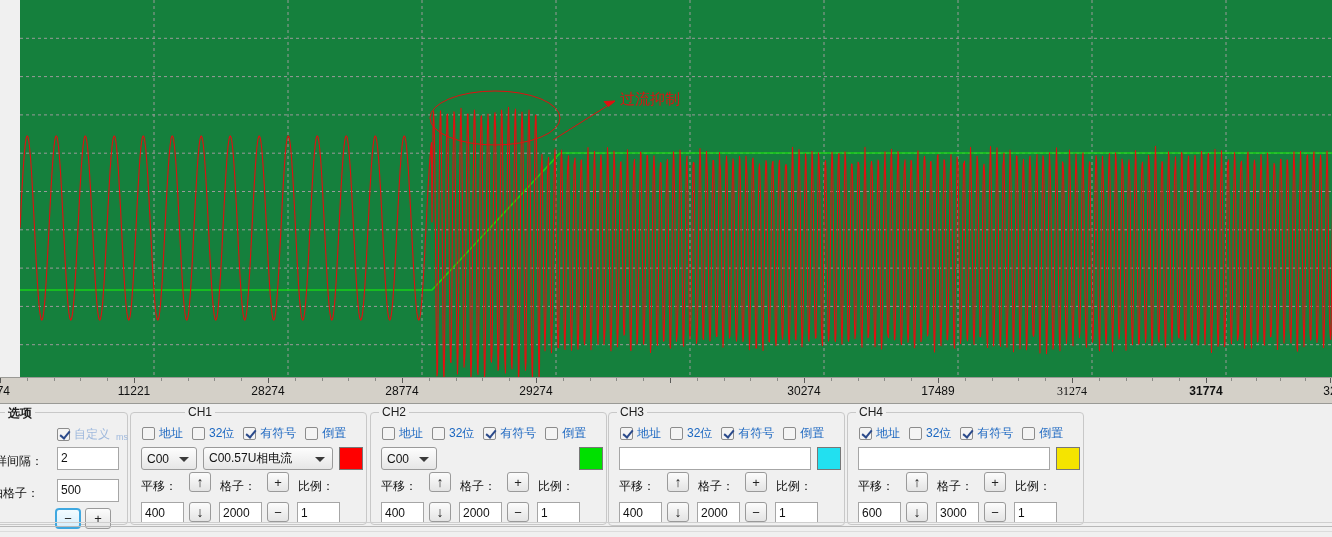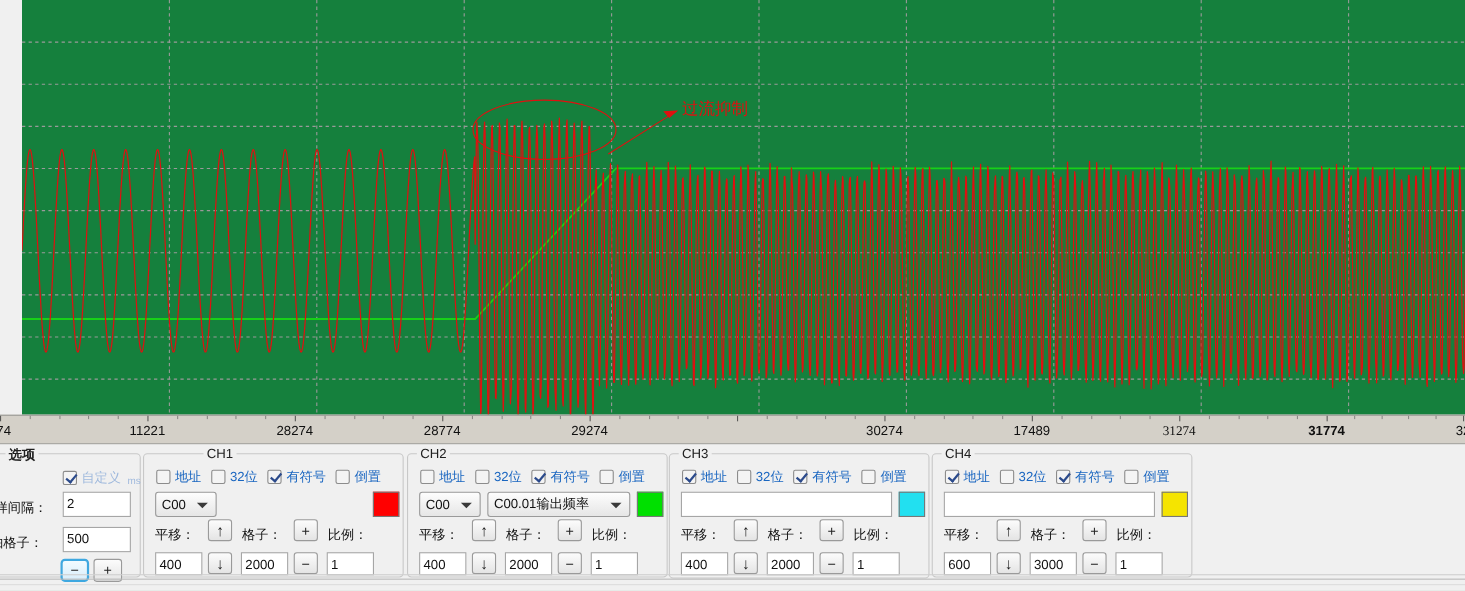--- a/index.html
+++ b/index.html
@@ -306,20 +306,24 @@
             </span>
             <span class="cb">
               <span class="box"></span>
               <span class="t">倒置</span>
             </span>
           </div>
           <div class="combo" style="left:10px; top:34px; width:56px; height:23px;">
             <span>C00</span>
             <span class="arrow"></span>
           </div>
+          <div class="combo" style="left:72px; top:34px; width:130px; height:23px;">
+            <span>C00.57U相电流</span>
+            <span class="arrow"></span>
+          </div>
           <div class="swatch" style="left:208px; top:34px; width:24px; height:23px; background:#ff0000;"></div>
           <span class="lab" style="left:10px; top:65px;">平移：</span>
           <span class="lab" style="left:89px; top:65px;">格子：</span>
           <span class="lab" style="left:167px; top:65px;">比例：</span>
           <div class="sqbtn" style="left:58px; top:59px; width:22px; height:20px;">
             <span class="arrowglyph">↑</span>
           </div>
           <div class="sqbtn" style="left:58px; top:89px; width:22px; height:20px;">
             <span class="arrowglyph">↓</span>
           </div>
@@ -346,24 +350,20 @@
             </span>
             <span class="cb">
               <span class="box"></span>
               <span class="t">倒置</span>
             </span>
           </div>
           <div class="combo" style="left:10px; top:34px; width:56px; height:23px;">
             <span>C00</span>
             <span class="arrow"></span>
           </div>
-          <div class="combo" style="left:72px; top:34px; width:130px; height:23px;">
-            <span>C00.01输出频率</span>
-            <span class="arrow"></span>
-          </div>
           <div class="swatch" style="left:208px; top:34px; width:24px; height:23px; background:#00e000;"></div>
           <span class="lab" style="left:10px; top:65px;">平移：</span>
           <span class="lab" style="left:89px; top:65px;">格子：</span>
           <span class="lab" style="left:167px; top:65px;">比例：</span>
           <div class="sqbtn" style="left:58px; top:59px; width:22px; height:20px;">
             <span class="arrowglyph">↑</span>
           </div>
           <div class="sqbtn" style="left:58px; top:89px; width:22px; height:20px;">
             <span class="arrowglyph">↓</span>
           </div>

